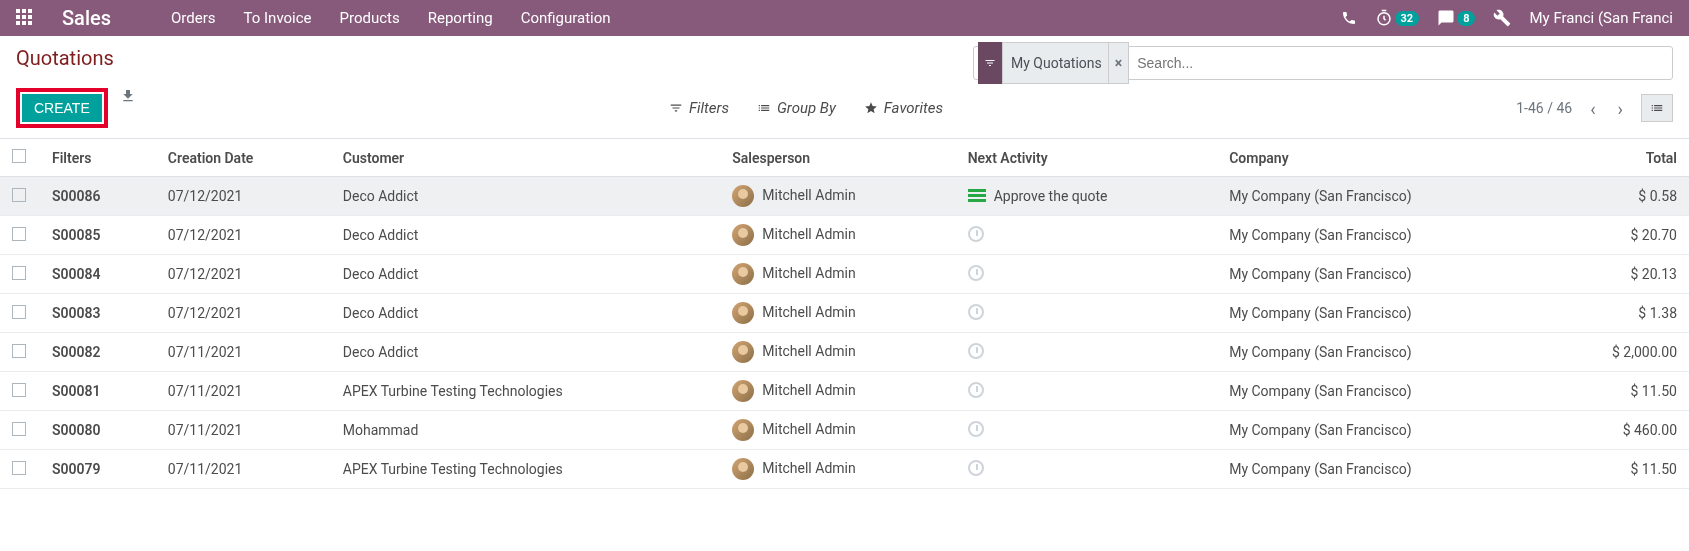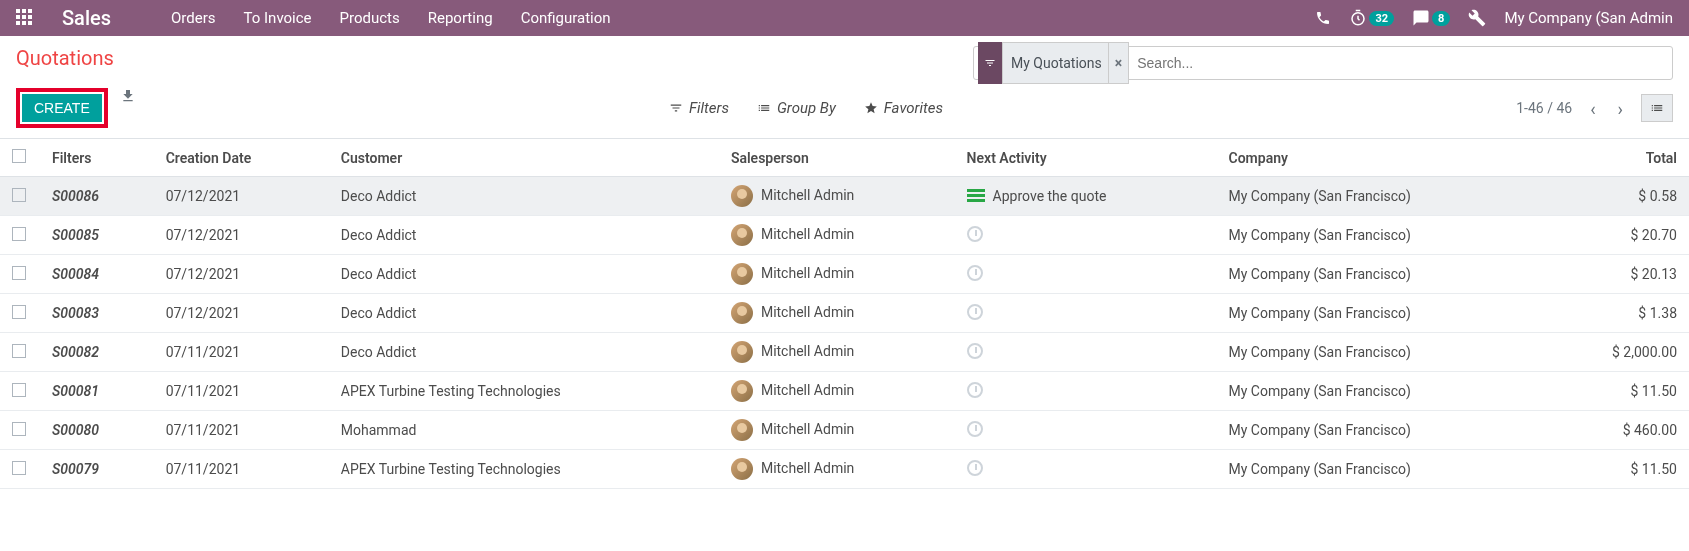--- a/index.html
+++ b/index.html
@@ -13,21 +13,21 @@
   .nav-links { display: flex; gap: 28px; }
   .nav-links a { color: #fff; text-decoration: none; font-size: 15px; cursor: pointer; }
   .nav-right { margin-left: auto; display: flex; align-items: center; gap: 18px; }
   .nav-icon { color: #fff; cursor: pointer; position: relative; display: flex; align-items: center; }
   .badge { background: #00A09D; color: #fff; font-size: 11px; font-weight: bold; padding: 1px 6px; border-radius: 9px; margin-left: 2px; }
   .company-name { color: #fff; font-size: 15px; }
   
   
   .control-panel { border-bottom: 1px solid #dee2e6; }
   .cp-top { display: flex; align-items: flex-start; padding: 10px 16px 0 16px; }
-  .breadcrumb { font-size: 20px; color: #ef4444; flex: 1; }
+  .breadcrumb { font-size: 20px; color: #7f1d1d; flex: 1; }
   .search-wrap { flex: 1; display: flex; align-items: center; border: 1px solid #ccc; border-radius: 3px; height: 34px; padding: 0 4px; max-width: 700px; }
   .filter-chip { background: #875A7B; color: #fff; display: flex; align-items: center; height: 42px; border-radius: 2px; margin-right: 4px; }
   .filter-chip-icon { background: #6b4862; padding: 4px 6px; height: 100%; display:flex; align-items:center; }
   .filter-chip-text { padding: 0 6px 0 8px; font-size: 14px; color: #fff; background: #e9ecef; color:#495057; height:100%; display:flex; align-items:center; border:1px solid #ccc; }
   .filter-chip-close { cursor: pointer; padding: 0 6px; color:#6c757d; font-weight:bold; background:#e9ecef; height:100%; display:flex; align-items:center; border:1px solid #ccc; border-left:none;}
   .search-input { border: none; outline: none; flex: 1; font-size: 14px; padding: 4px; color: #6c757d; }
   
   .cp-bottom { display: flex; align-items: center; padding: 8px 16px 10px 16px; }
   .cp-left { display: flex; align-items: flex-start; gap: 12px; }
   .create-btn { background: #00A09D; color: #fff; border: none; padding: 6px 12px; font-size: 14px; font-weight: 500; cursor: pointer; text-transform: uppercase; }
@@ -40,21 +40,21 @@
   .pager-btn { color: #6c757d; cursor: pointer; padding: 4px; font-size:18px; }
   .view-btn { border: 1px solid #ccc; padding: 6px 8px; cursor: pointer; color: #6c757d; background:#e9ecef; }
   
   
   table { width: 100%; border-collapse: collapse; }
   th { text-align: left; font-weight: 600; padding: 10px 12px; border-bottom: 1px solid #dee2e6; font-size: 14px; color: #4c4c4c; }
   th.right, td.right { text-align: right; }
   td { padding: 8px 12px; border-bottom: 1px solid #e9ecef; font-size: 14px; vertical-align: middle; }
   tr.hovered td { background: #eef0f2; }
   .cb { width: 14px; height: 14px; border: 1px solid #adb5bd; display: inline-block; cursor: pointer; }
-  .num { font-weight: 600; color: #4c4c4c; font-style: italic; }
+  .num { font-weight: 600; color: #4c4c4c; }
   .avatar { width: 22px; height: 22px; border-radius: 50%; background: linear-gradient(135deg,#d4a574,#8b6f47); display: inline-block; vertical-align: middle; margin-right: 8px; position:relative; overflow:hidden; }
   .avatar::after{ content:''; position:absolute; top:4px; left:6px; width:10px; height:10px; background:#e8c9a0; border-radius:50%; }
   .clock-icon { width:16px; height:16px; border:2px solid #ced4da; border-radius:50%; display:inline-block; position:relative; }
   .clock-icon::after { content:''; position:absolute; top:2px; left:6px; width:2px; height:6px; background:#ced4da; }
   .activity-approve { display:flex; align-items:center; gap:8px; }
   .approve-icon { width:18px; height:14px; display:inline-flex; flex-direction:column; gap:2px; }
   .approve-icon span { height:3px; background:#28a745; }
   
   svg { display:block; }
 </style>
@@ -98,21 +98,21 @@
       <svg width="18" height="18" viewBox="0 0 24 24" fill="#fff">
           <path d="M20 2H4c-1.1 0-2 .9-2 2v18l4-4h14c1.1 0 2-.9 2-2V4c0-1.1-.9-2-2-2z"></path>
         </svg>
       <span class="badge">8</span>
     </div>
     <div class="nav-icon">
       <svg width="18" height="18" viewBox="0 0 24 24" fill="#fff">
           <path d="M22.7 19l-9.1-9.1c.9-2.3.4-5-1.5-6.9-2-2-5-2.4-7.4-1.3L9 6 6 9 1.6 4.7C.4 7.1.9 10.1 2.9 12.1c1.9 1.9 4.6 2.4 6.9 1.5l9.1 9.1c.4.4 1 .4 1.4 0l2.3-2.3c.5-.4.5-1.1.1-1.4z"></path>
         </svg>
     </div>
-    <div class="company-name">My Company (San Admin</div>
+    <div class="company-name">My Franci (San Franci</div>
   </div>
 </div>
 
 <div class="control-panel">
   <div class="cp-top">
     <div class="breadcrumb">Quotations</div>
     <div class="search-wrap">
       <div class="filter-chip">
         <span class="filter-chip-icon">
           <svg width="12" height="12" viewBox="0 0 24 24" fill="#fff">

